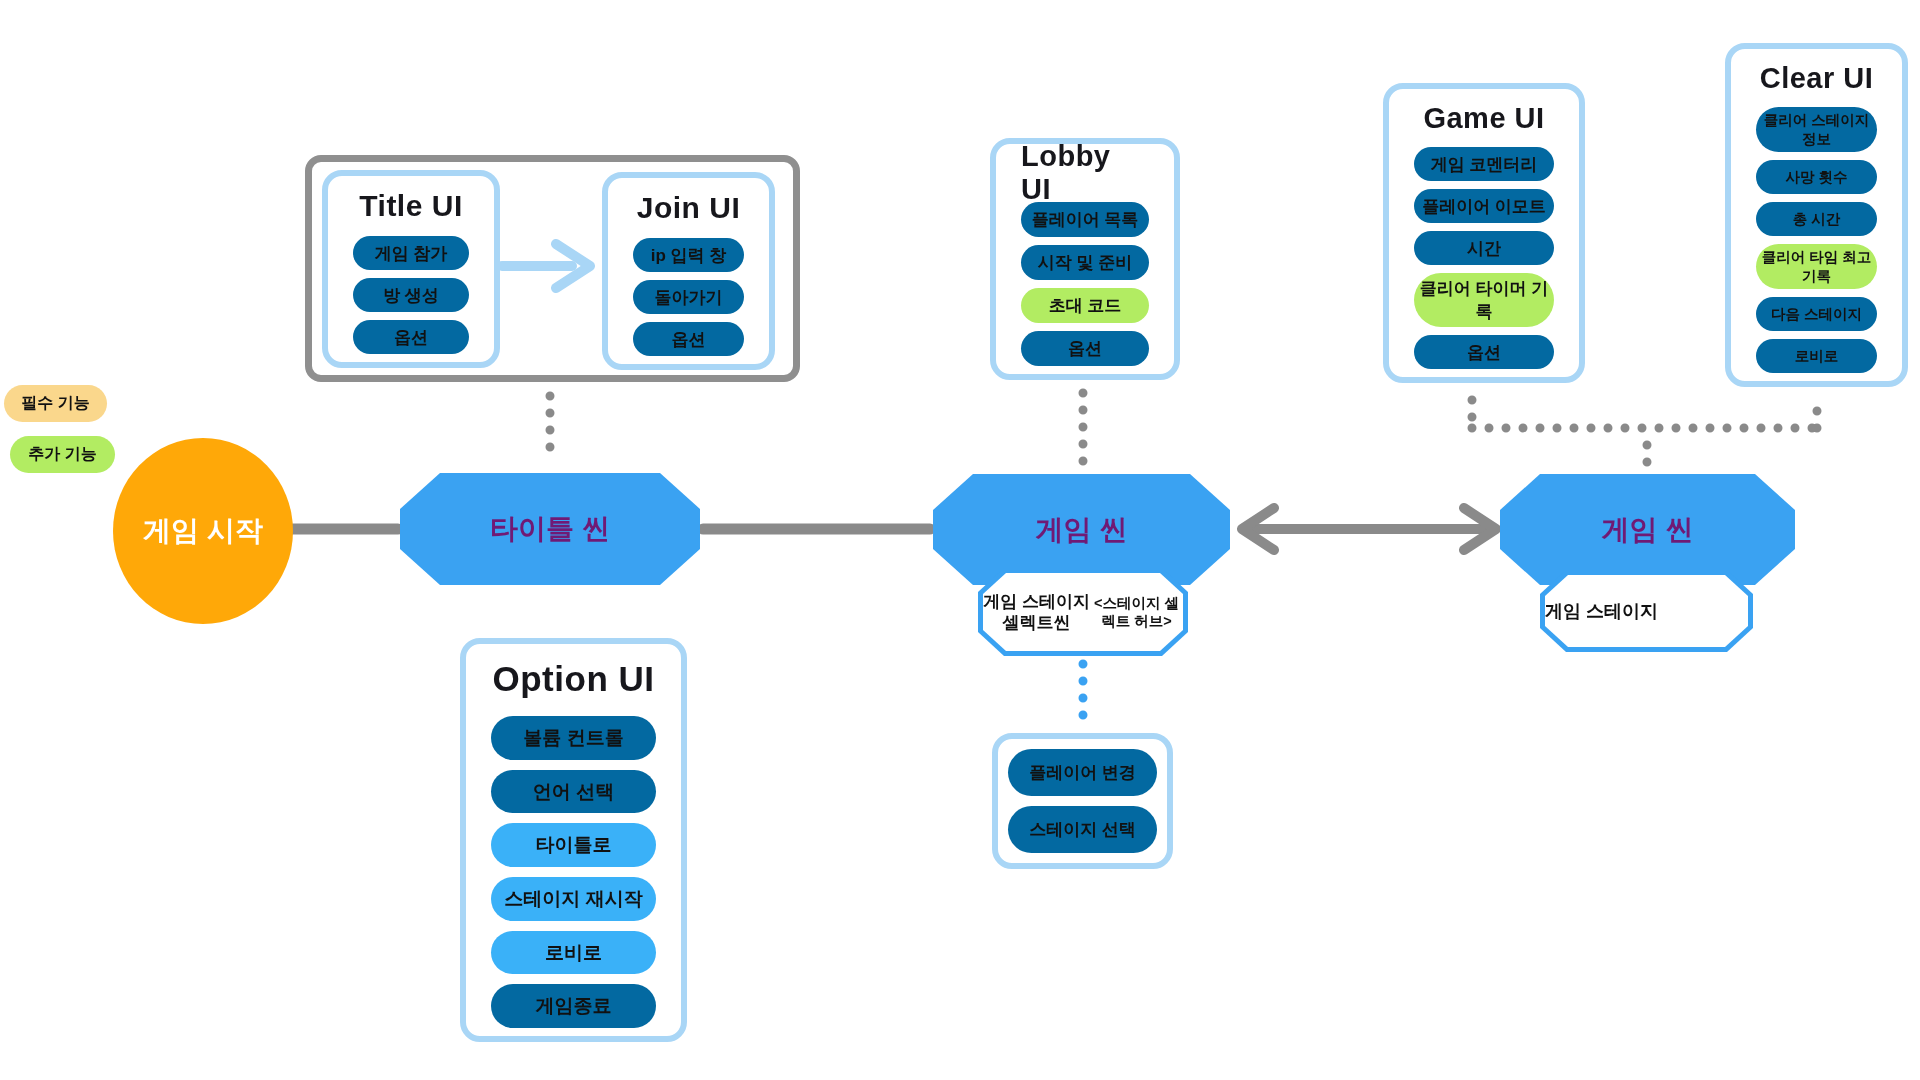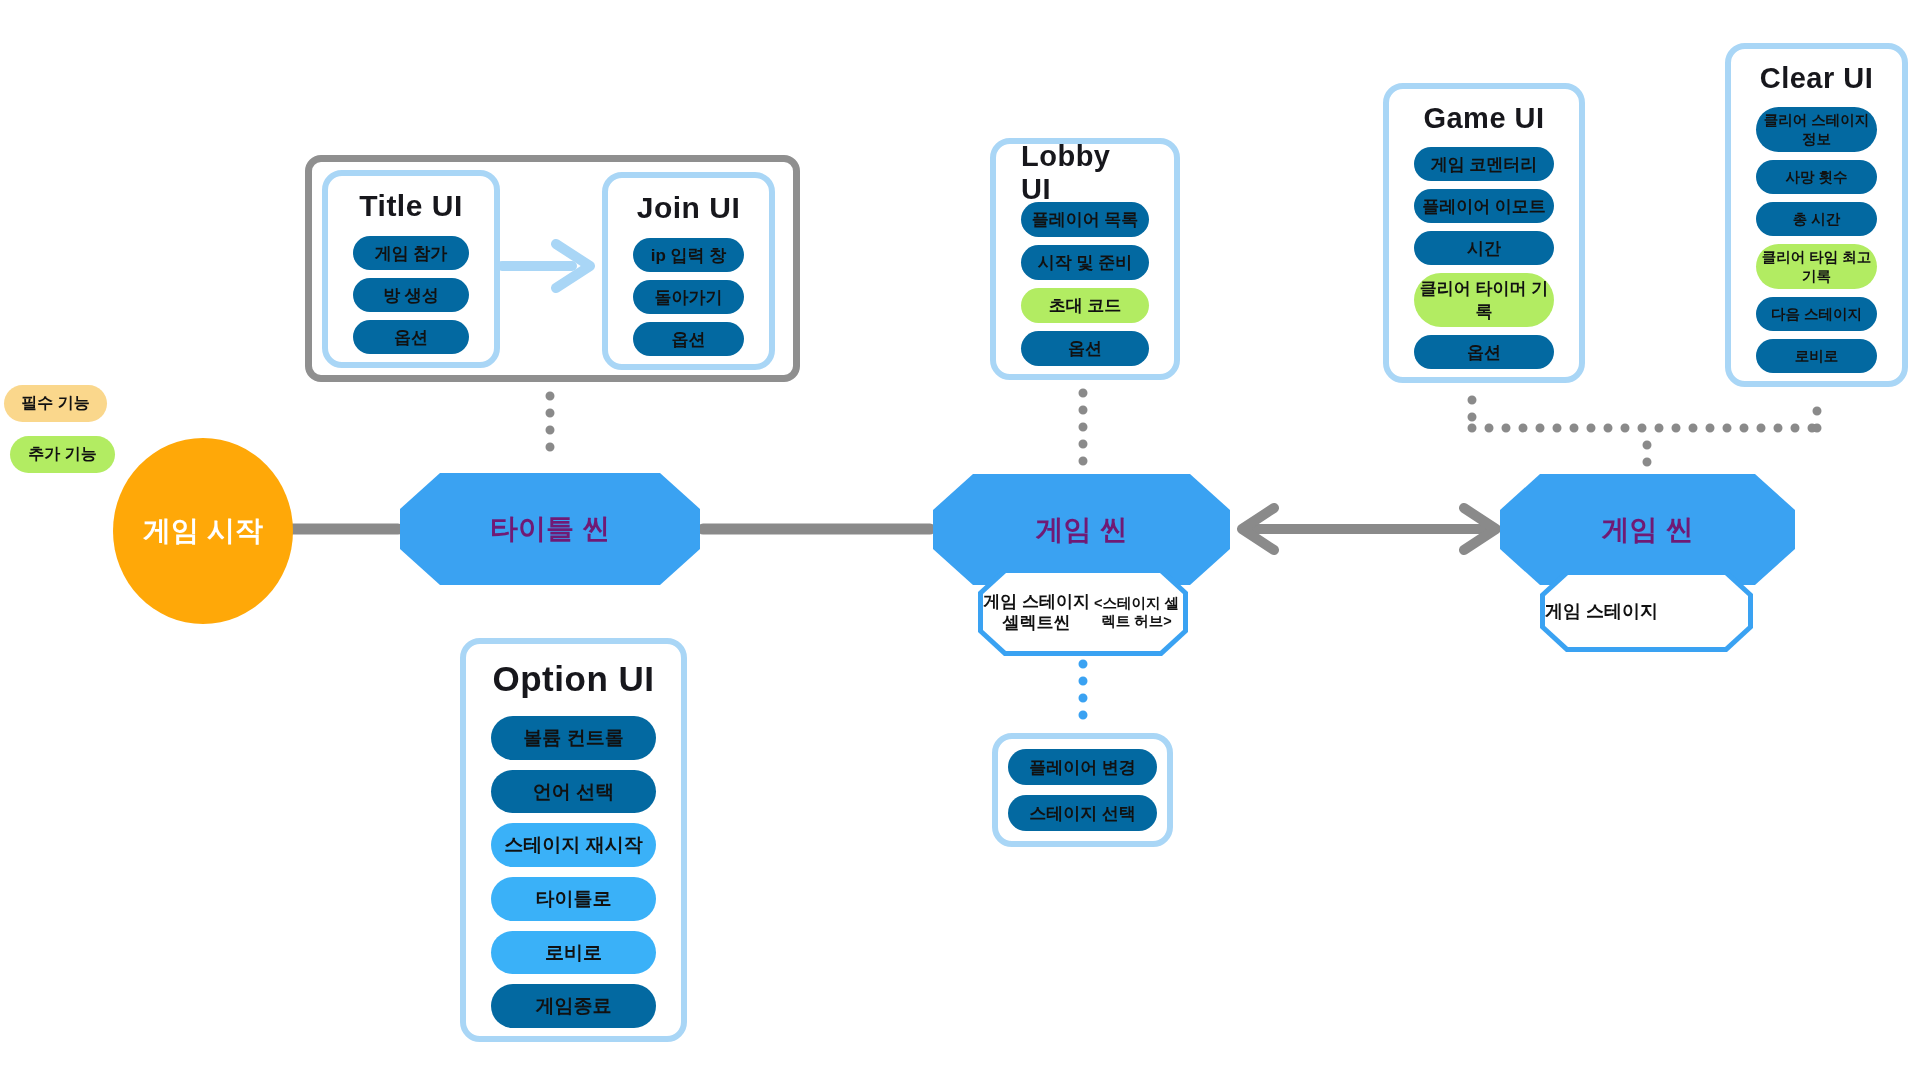--- a/index.html
+++ b/index.html
@@ -79,21 +79,21 @@
   #lobby-ui   {left:990px;top:138px;width:190px;height:242px;}
   #lobby-ui .panel-title{font-size:29px;height:42px;}
   #game-ui    {left:1383px;top:83px;width:202px;height:300px;}
   #game-ui .panel-title{font-size:29px;height:42px;}
   #clear-ui   {left:1725px;top:43px;width:183px;height:344px;}
   #clear-ui .panel-title{font-size:29px;height:42px;}
   #clear-ui .pill{font-size:14.5px;}
   #option-ui  {left:460px;top:638px;width:227px;height:404px;gap:10px;}
   #option-ui .panel-title{font-size:35px;height:54px;}
   #option-ui .pill{font-size:19px;}
-  #stage-select-panel{left:992px;top:733px;width:181px;height:114px;gap:10px;padding:10px;}
+  #stage-select-panel{left:992px;top:733px;width:181px;height:136px;gap:10px;padding:10px;}
   .pill{font-size:17px;}
 
   #legend-required{left:4px;top:385px;width:103px;height:37px;background:#fad78c;}
   #legend-extra   {left:10px;top:436px;width:105px;height:37px;background:#b2ec62;}
 
   #start-circle{left:113px;top:438px;width:180px;height:186px;}
 
   #title-scene {left:400px;top:473px;width:300px;height:112px;}
   #game-scene-1{left:933px;top:474px;width:297px;height:111px;}
   #game-scene-2{left:1500px;top:474px;width:295px;height:111px;}
@@ -176,22 +176,22 @@
     <div class="pill required">총 시간</div>
     <div class="pill extra">클리어 타임 최고기록</div>
     <div class="pill required">다음 스테이지</div>
     <div class="pill required">로비로</div>
   </div>
 
   <div id="option-ui" class="panel">
     <div class="panel-title">Option UI</div>
     <div class="pill required">볼륨 컨트롤</div>
     <div class="pill required">언어 선택</div>
+    <div class="pill nav">타이틀로</div>
     <div class="pill nav">스테이지 재시작</div>
-    <div class="pill nav">타이틀로</div>
     <div class="pill nav">로비로</div>
     <div class="pill required">게임종료</div>
   </div>
 
   <div id="stage-select-panel" class="panel">
     <div class="pill required">플레이어 변경</div>
     <div class="pill required">스테이지 선택</div>
   </div>
 
   <div id="start-circle" class="start-circle">게임 시작</div>

